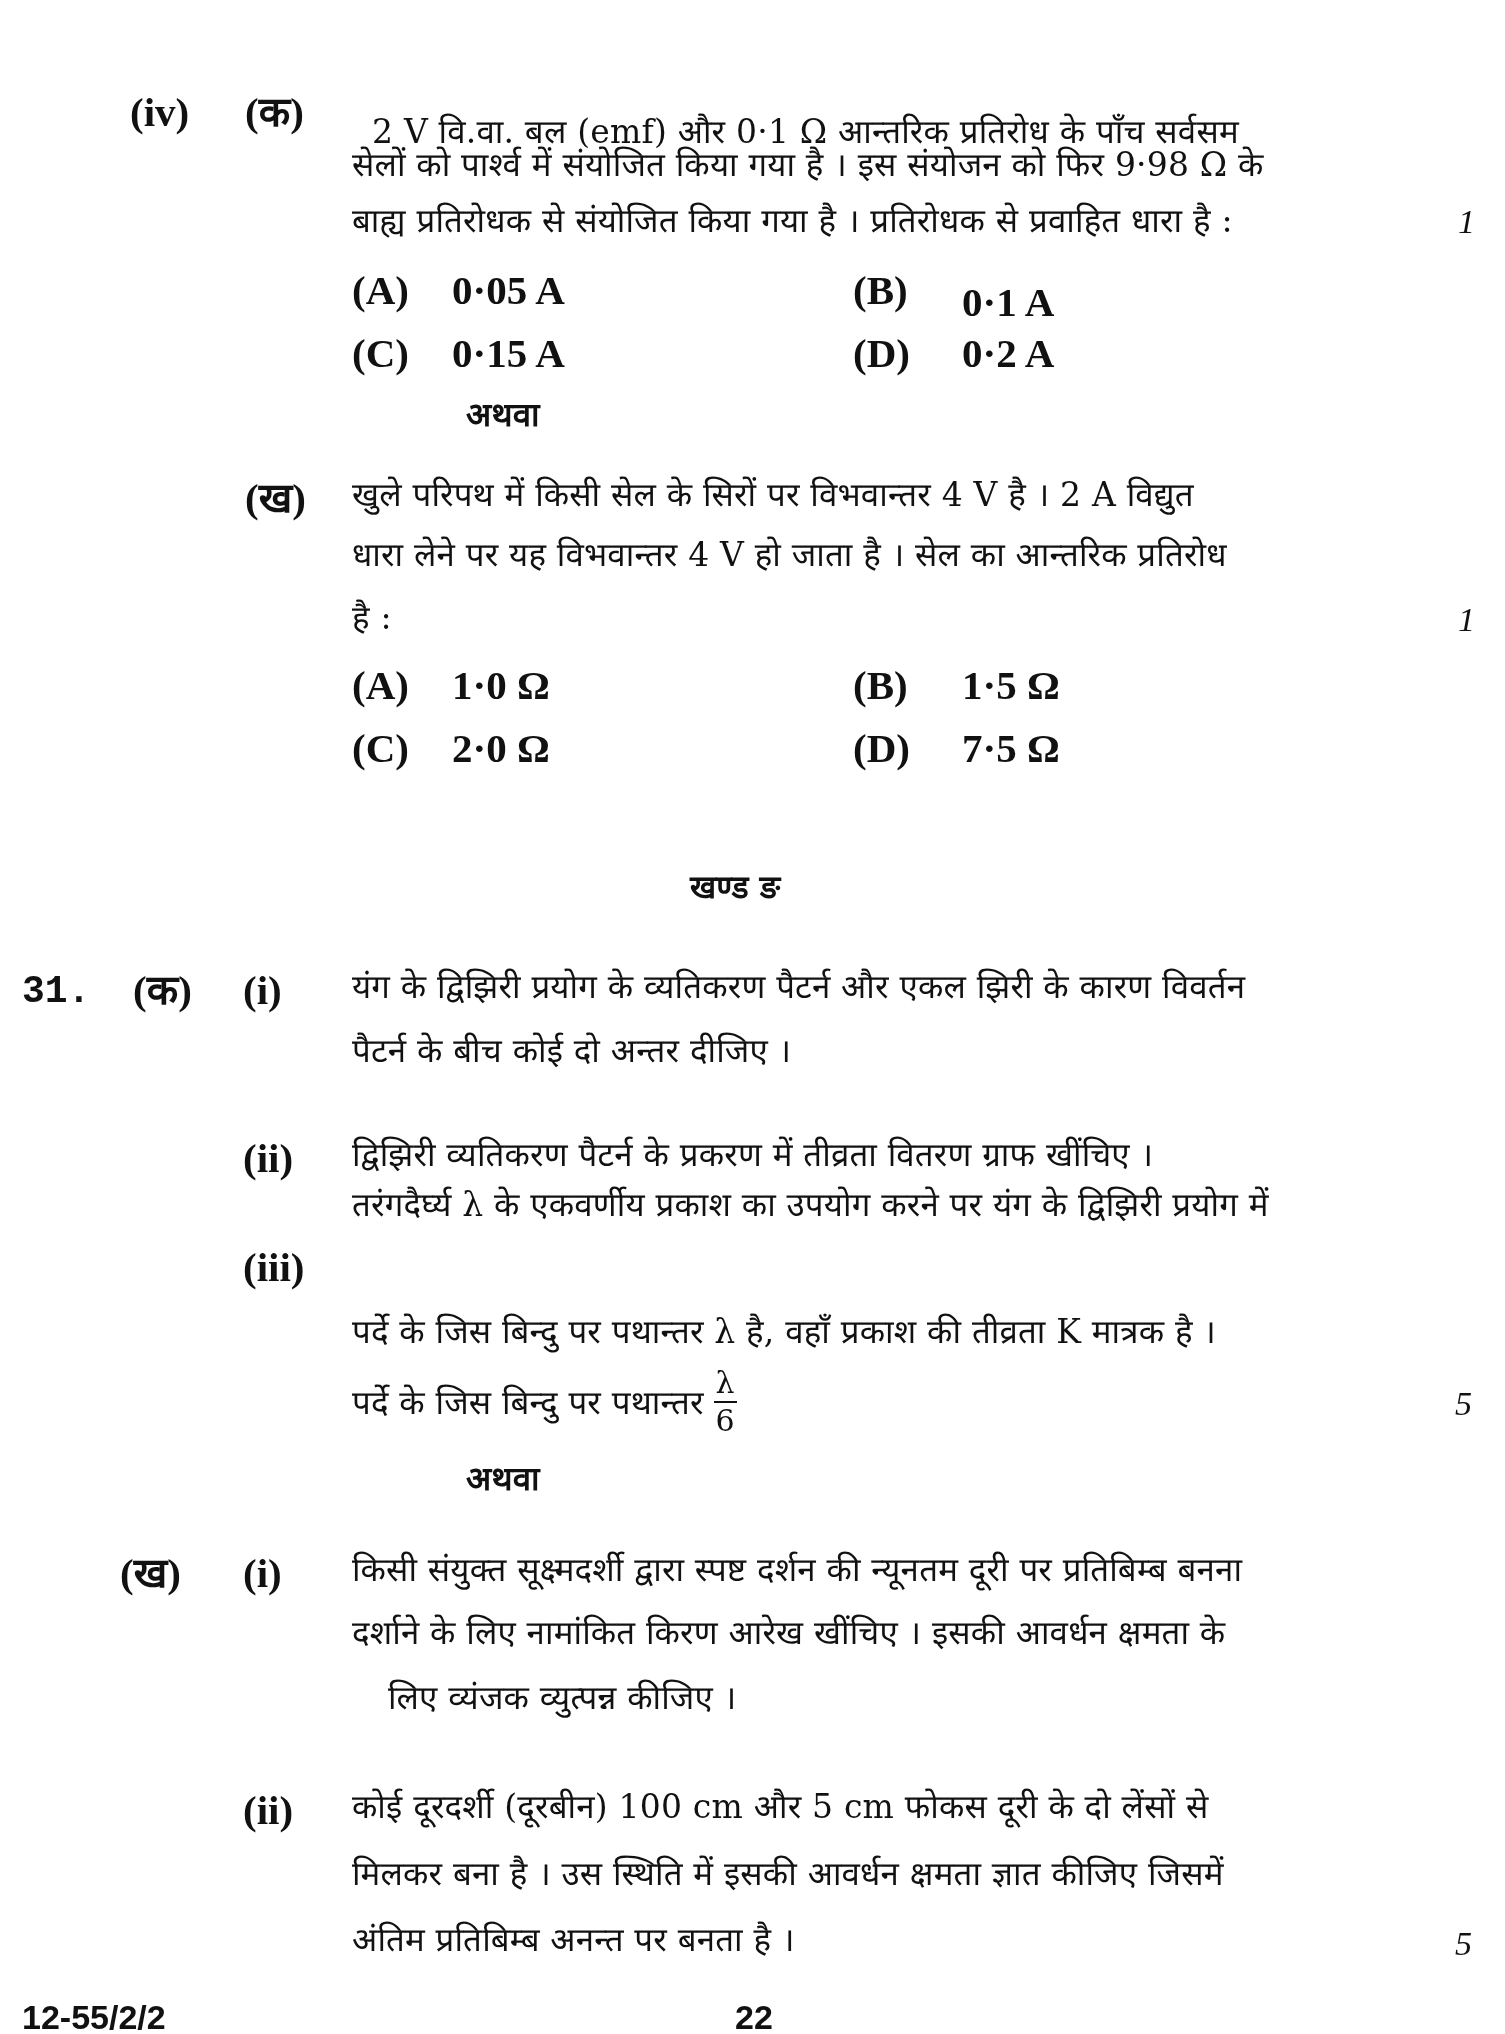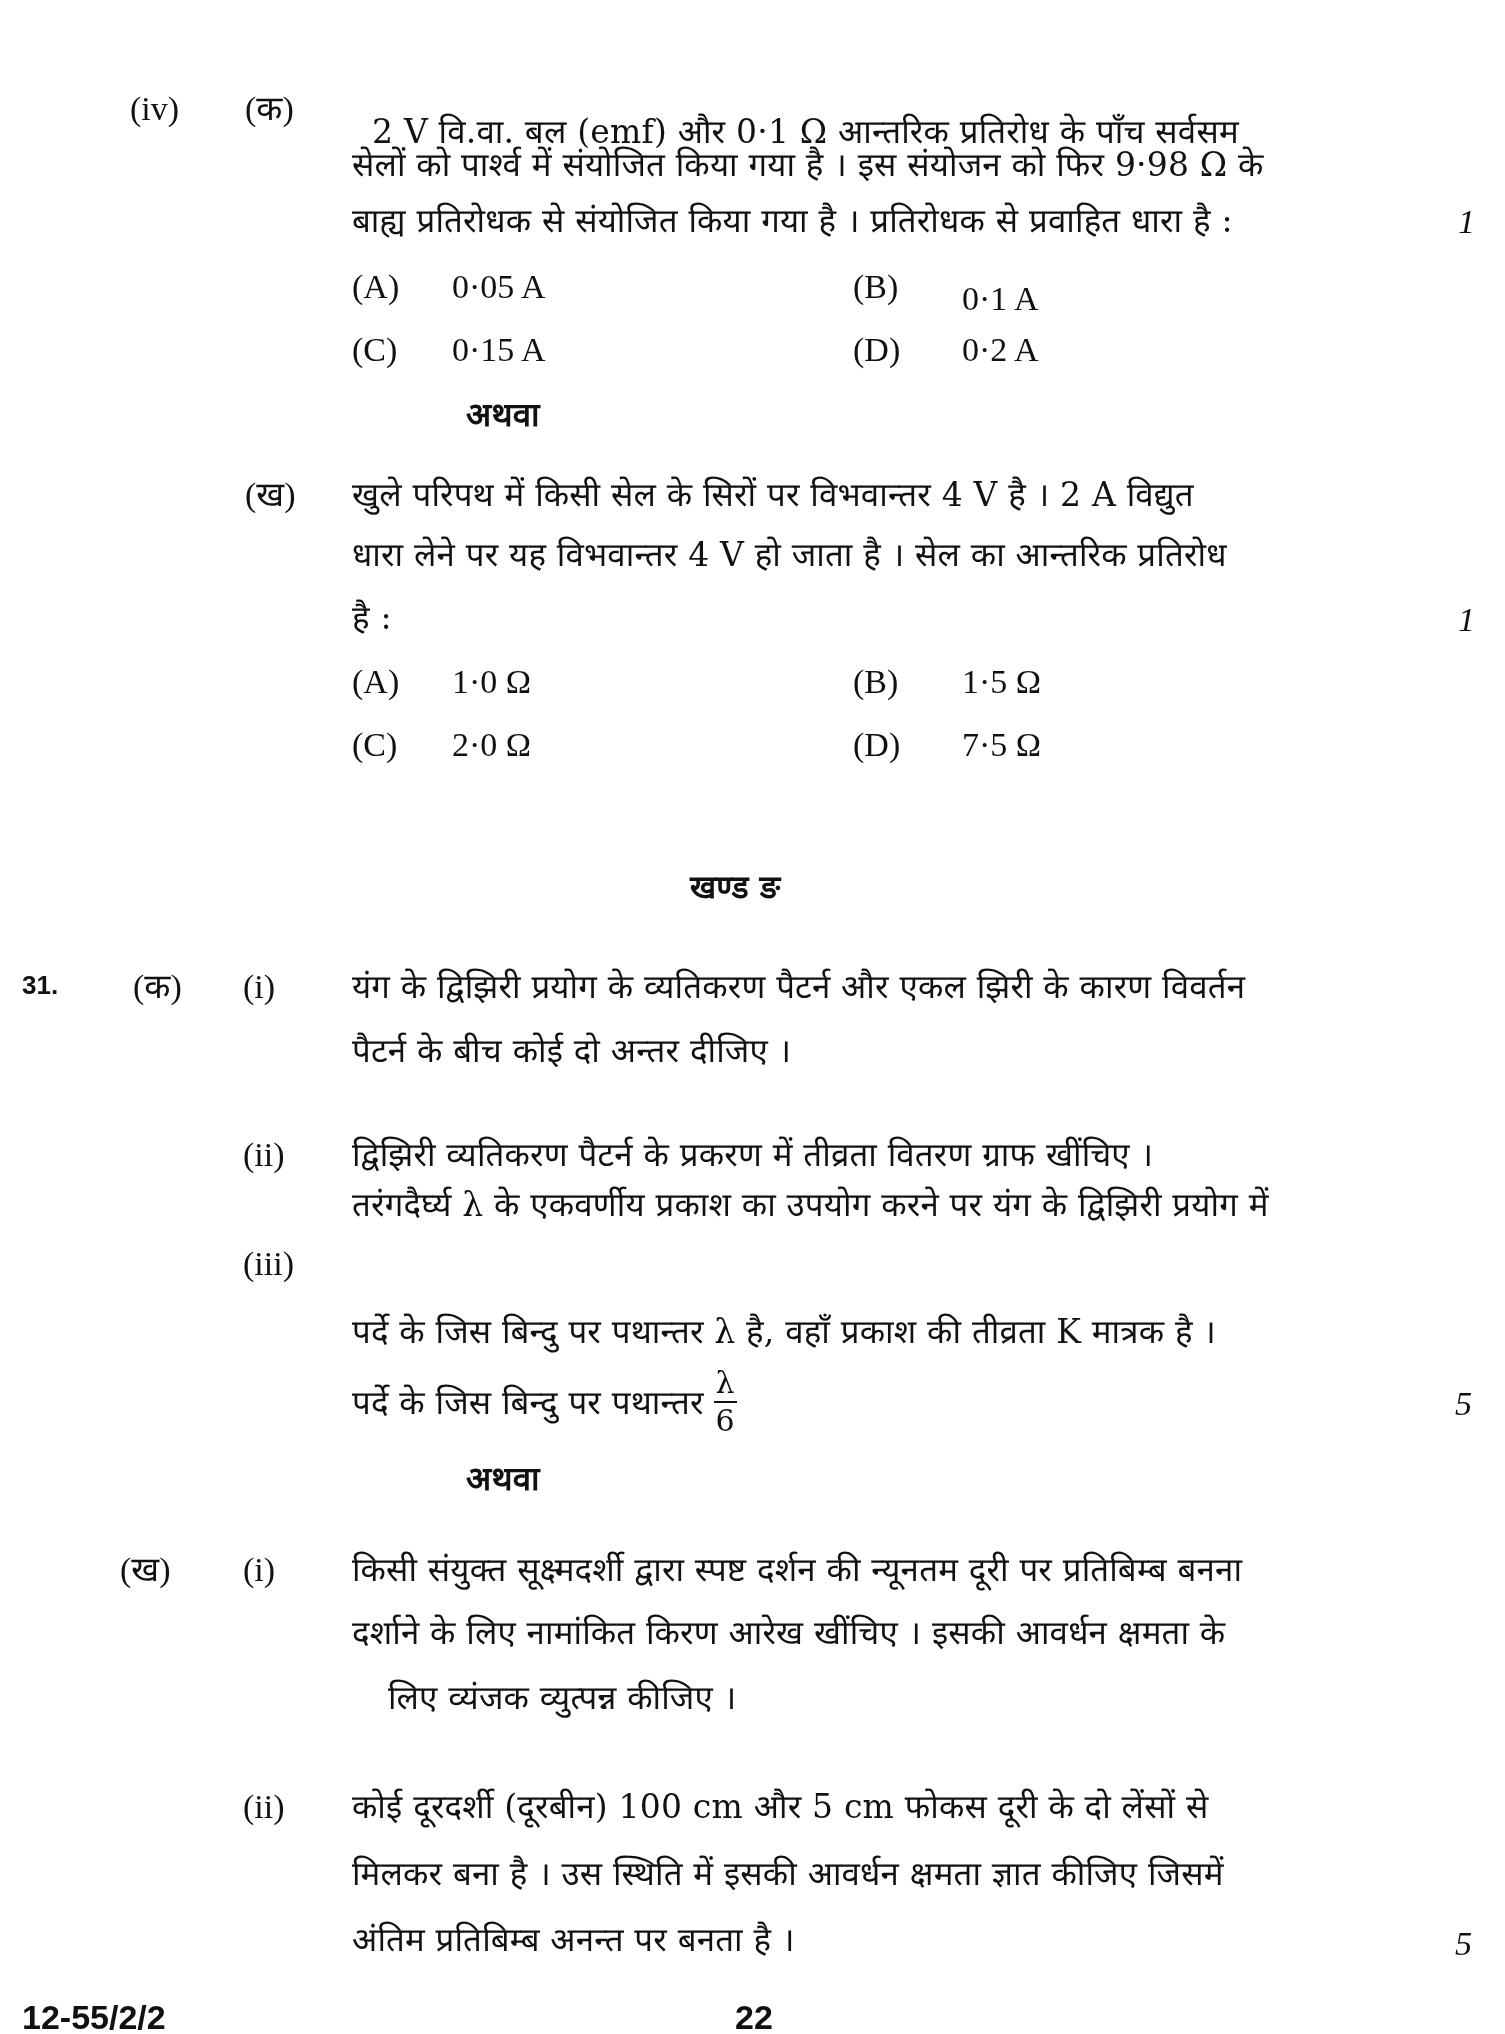--- a/index.html
+++ b/index.html
@@ -3,25 +3,25 @@
 <meta charset="utf-8">
 <style>
   html, body { margin: 0; padding: 0; background: #ffffff; }
   body {
     width: 1505px; height: 2034px; position: relative; overflow: hidden;
     font-family: "DejaVu Serif", "Liberation Serif", serif;
     color: #111111;
   }
   .abs { position: absolute; white-space: nowrap; }
   .txt { font-size: 33px; line-height: 1; letter-spacing: 0.2px; }
-  .lbl { font-size: 34px; line-height: 1; font-family: "Liberation Serif", "DejaVu Serif", serif; }
+  .lbl { font-size: 41px; line-height: 1; font-family: "Liberation Serif", "DejaVu Serif", serif; font-weight: bold; }
   .mark { font-size: 34px; font-style: italic; font-family: "Liberation Serif", serif; }
   .bold { font-weight: bold; }
   .heading { font-size: 32px; font-weight: bold; }
-  .qnum { font-size: 26px; font-weight: bold; font-family: Liberation Sans, sans-serif; }
+  .qnum { font-size: 38px; font-weight: bold; font-family: Liberation Mono, monospace; }
   .footer { font-size: 34px; font-weight: bold; font-family: "Liberation Sans", sans-serif; }
   .frac { display: inline-flex; flex-direction: column; align-items: center; vertical-align: middle; margin: 0 10px; font-size: 30px; line-height: 1; }
   .frac .num { border-bottom: 2px solid #111; padding: 0 2px 3px 2px; }
   .frac .den { padding-top: 3px; }
 </style>
 </head>
 <body>
 
 <div>
   <span class="abs lbl" style="left:130px; top:92px;">(iv)</span>

